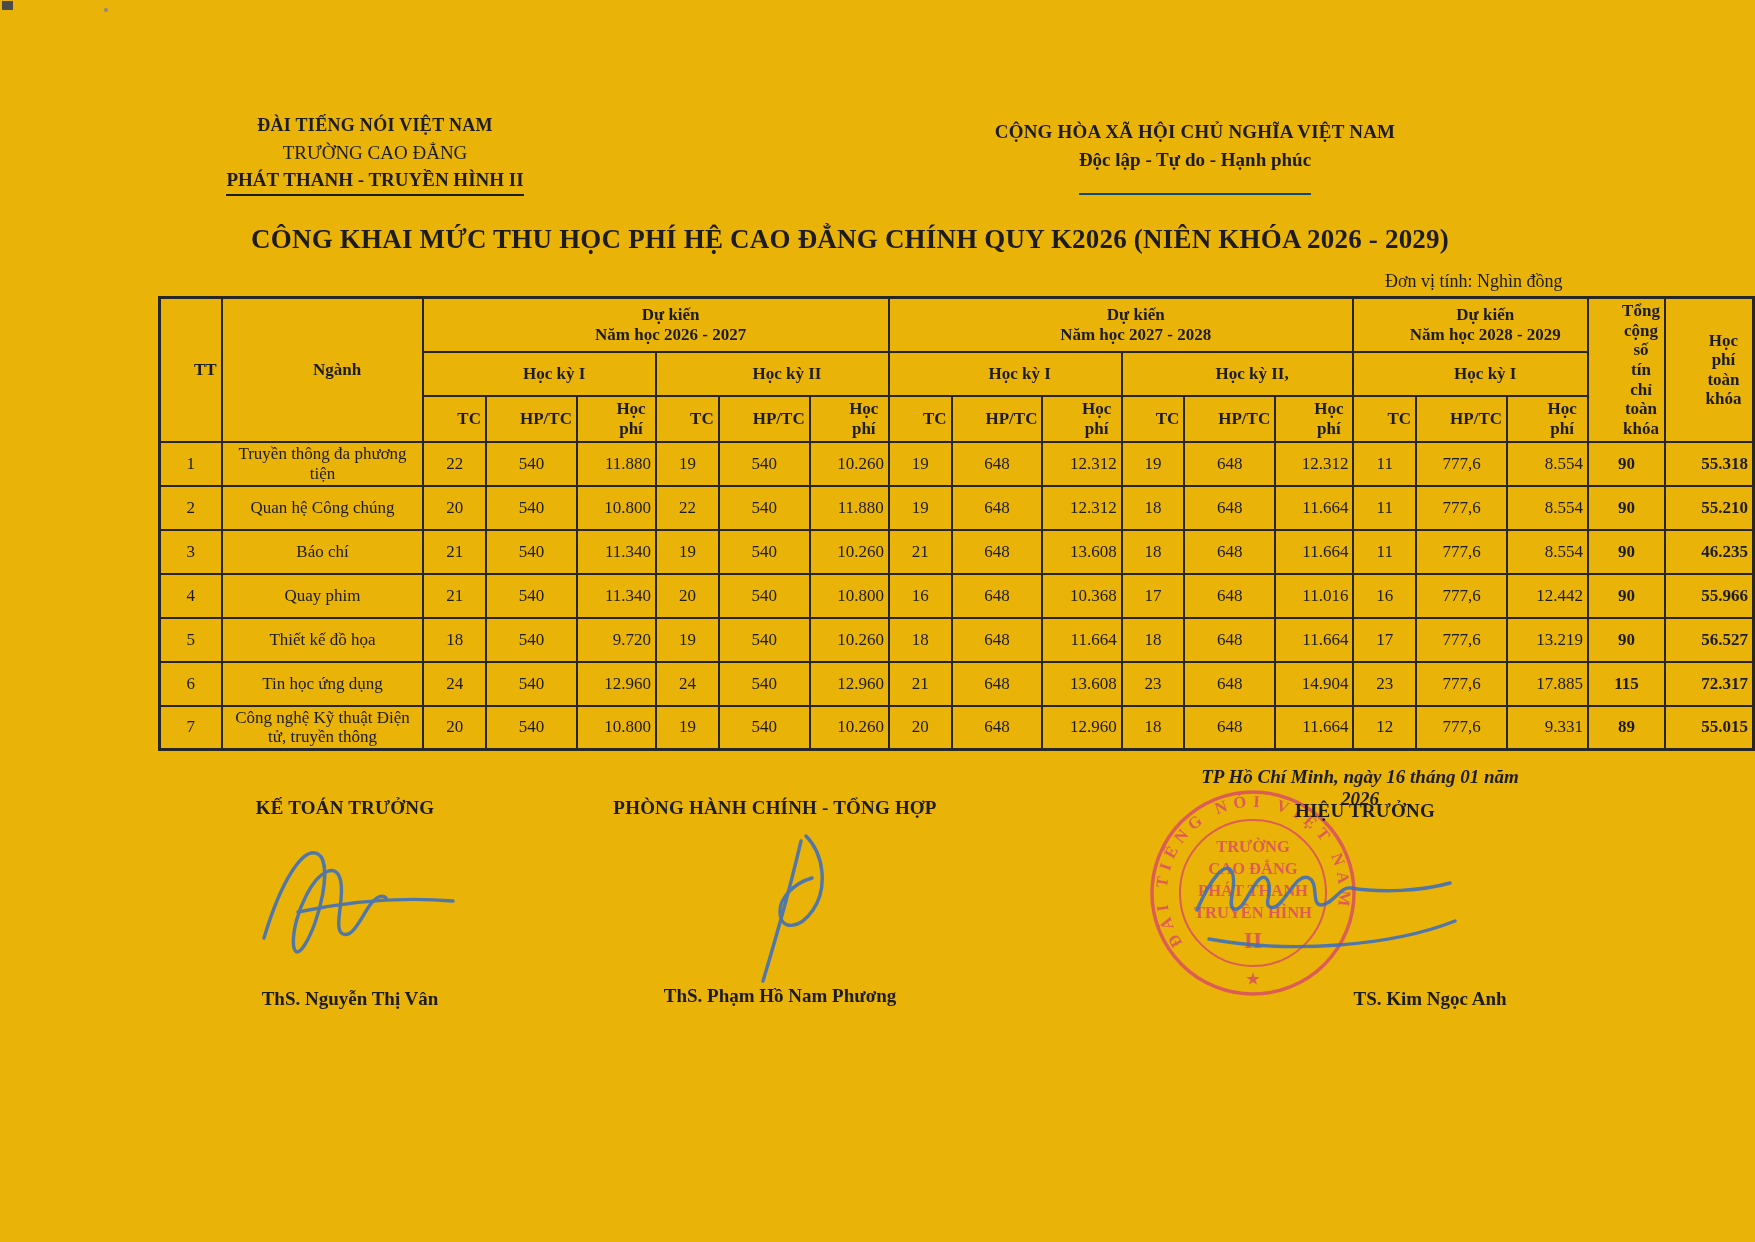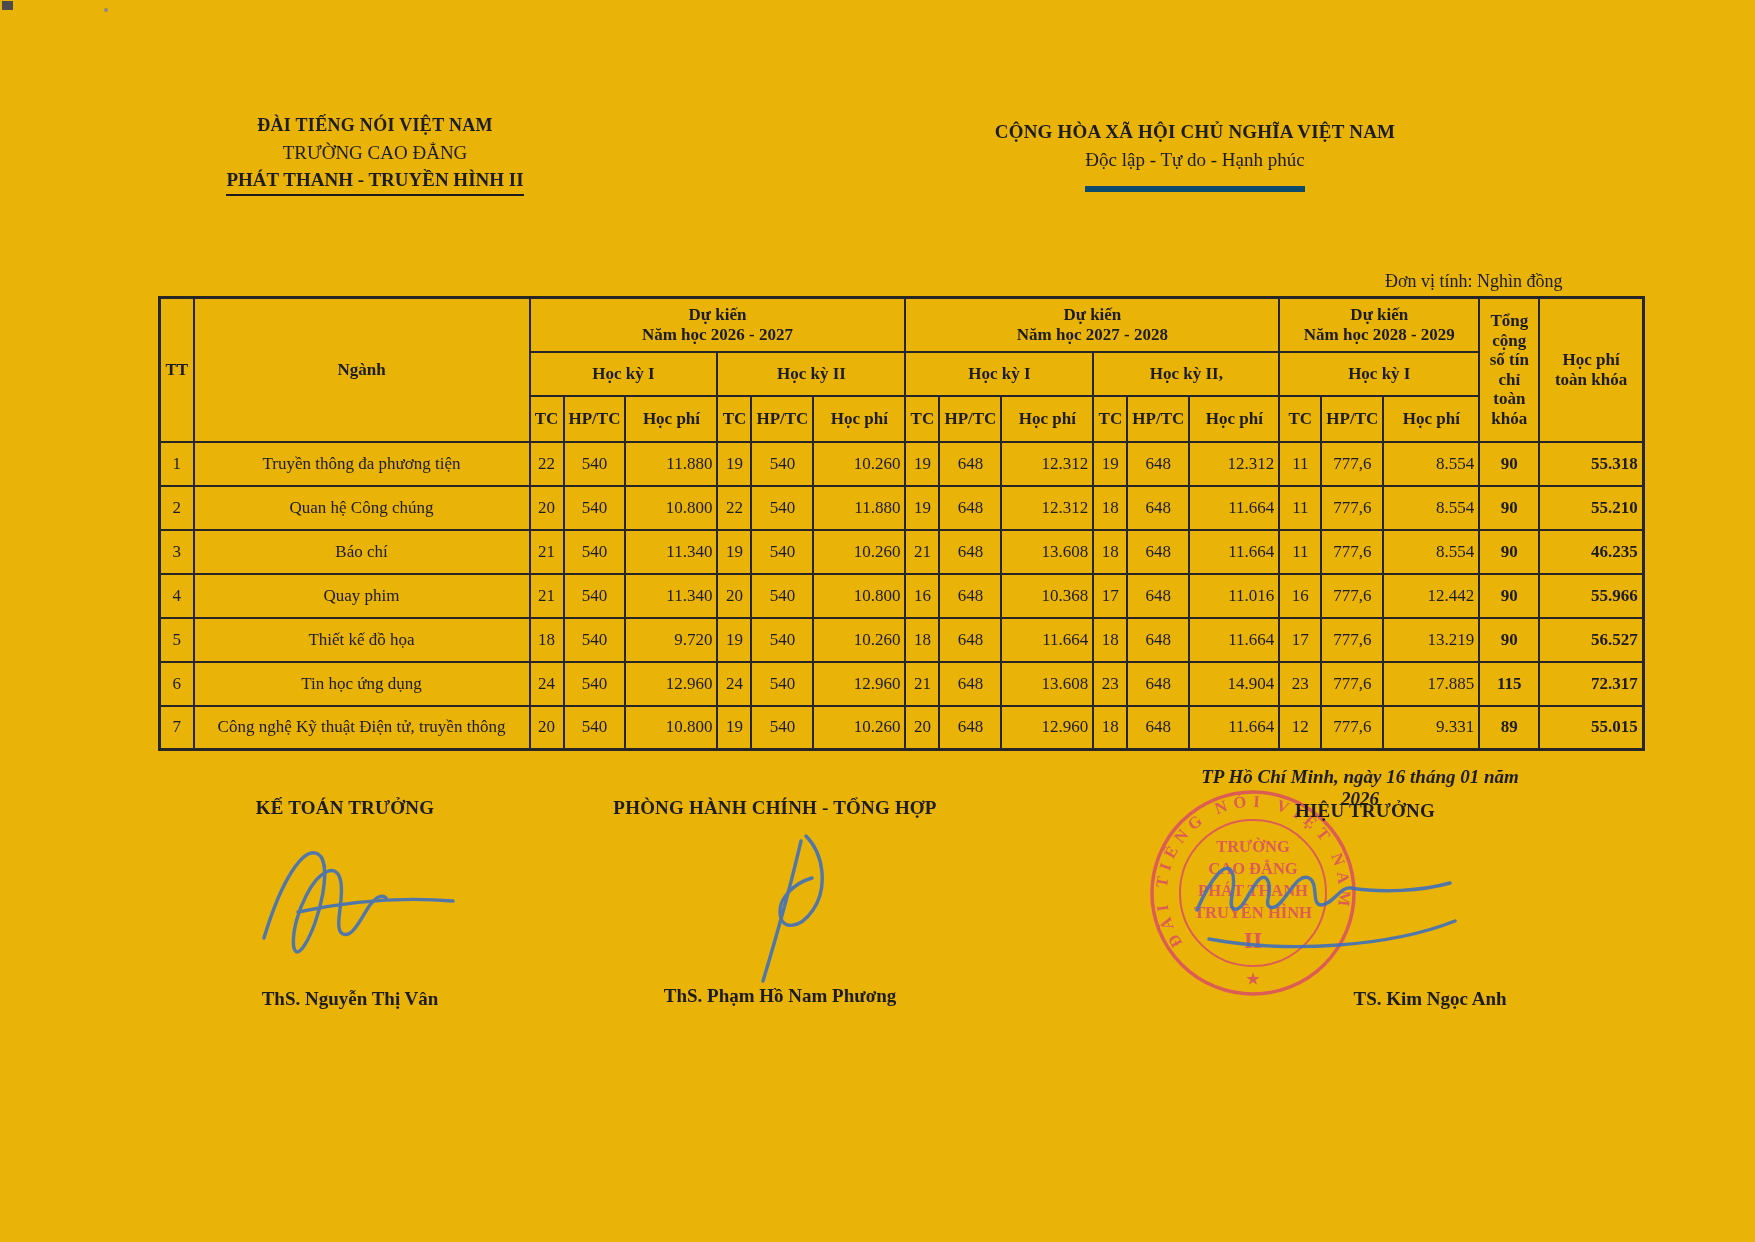--- a/index.html
+++ b/index.html
@@ -12,31 +12,31 @@
   .artifact-corner { position:absolute; left:2px; top:1px; width:11px; height:9px; background:#4b4b4b; }
   .artifact-dot { position:absolute; left:104px; top:8px; width:4px; height:4px; background:#8a8a8a; border-radius:50%; }
 
   
   .org-left { position:absolute; left:215px; top:112px; width:320px; text-align:center; line-height:27px; }
   .org-left .l1 { font-size:18px; font-weight:bold; letter-spacing:.3px; }
   .org-left .l2 { font-size:19px; font-weight:normal; }
   .org-left .l3 { font-size:19px; font-weight:bold; display:inline-block; border-bottom:2.5px solid #1c1c1c; padding-bottom:1px; }
   .org-right { position:absolute; left:940px; top:118px; width:510px; text-align:center; line-height:28px; }
   .org-right .l1 { font-size:19px; font-weight:bold; letter-spacing:.2px; }
-  .org-right .l2 { font-size:19px; font-weight:normal; display:inline-block; border-bottom:6px solid #0c4a6e; padding-bottom:12px; }
+  .org-right .l2 { font-size:19px; font-weight:bold; display:inline-block; border-bottom:2px solid #0c4a6e; padding-bottom:19px; }
 
   .doc-title { position:absolute; left:90px; top:224px; width:1520px; text-align:center;
     font-size:27px; font-weight:bold; letter-spacing:.2px; }
   .unit-note { position:absolute; left:1385px; top:271px; width:230px; font-size:18px; }
 
   
   .fee-table-wrap { position:absolute; left:158px; top:296px; }
   table.fee { border-collapse:collapse; table-layout:fixed; border:3px solid #262626; }
   table.fee th, table.fee td { border:2px solid #262626; padding:0 4px; line-height:1.15; }
-  table.fee th { font-size:17px; font-weight:bold; text-align:center; vertical-align:middle; }
+  table.fee th { font-size:17px; font-weight:bold; text-align:center; vertical-align:middle;padding-left:33px; }
   table.fee td { font-size:17px; vertical-align:middle; }
   tr.hrow1 { height:54px; } tr.hrow2 { height:44px; } tr.hrow3 { height:46px; }
   table.fee tbody tr { height:44px; }
   th.small { font-size:16px; }
   td.c { text-align:center; }
   td.l { text-align:center; padding-left:8px; }
   td.r { text-align:right; padding-right:13px; }
   td.b { font-weight:bold; }
   .ghline { display:block; }
 
@@ -67,20 +67,21 @@
     <div class="l1">ĐÀI TIẾNG NÓI VIỆT NAM</div>
     <div class="l2">TRƯỜNG CAO ĐẲNG</div>
     <div><span class="l3">PHÁT THANH - TRUYỀN HÌNH II</span></div>
   </div>
 
   <div class="org-right">
     <div class="l1">CỘNG HÒA XÃ HỘI CHỦ NGHĨA VIỆT NAM</div>
     <div><span class="l2">Độc lập - Tự do - Hạnh phúc</span></div>
   </div>
 
+  <div class="doc-title">CÔNG KHAI MỨC THU HỌC PHÍ HỆ CAO ĐẲNG CHÍNH QUY K2026 (NIÊN KHÓA 2026 - 2029)</div>
 
   <div class="unit-note">Đơn vị tính: Nghìn đồng</div>
 
   <div class="fee-table-wrap">
     <table class="fee">
       <colgroup>
         <col style="width:34px">
           <col style="width:336px">
         <col style="width:34px">
           <col style="width:58px">

